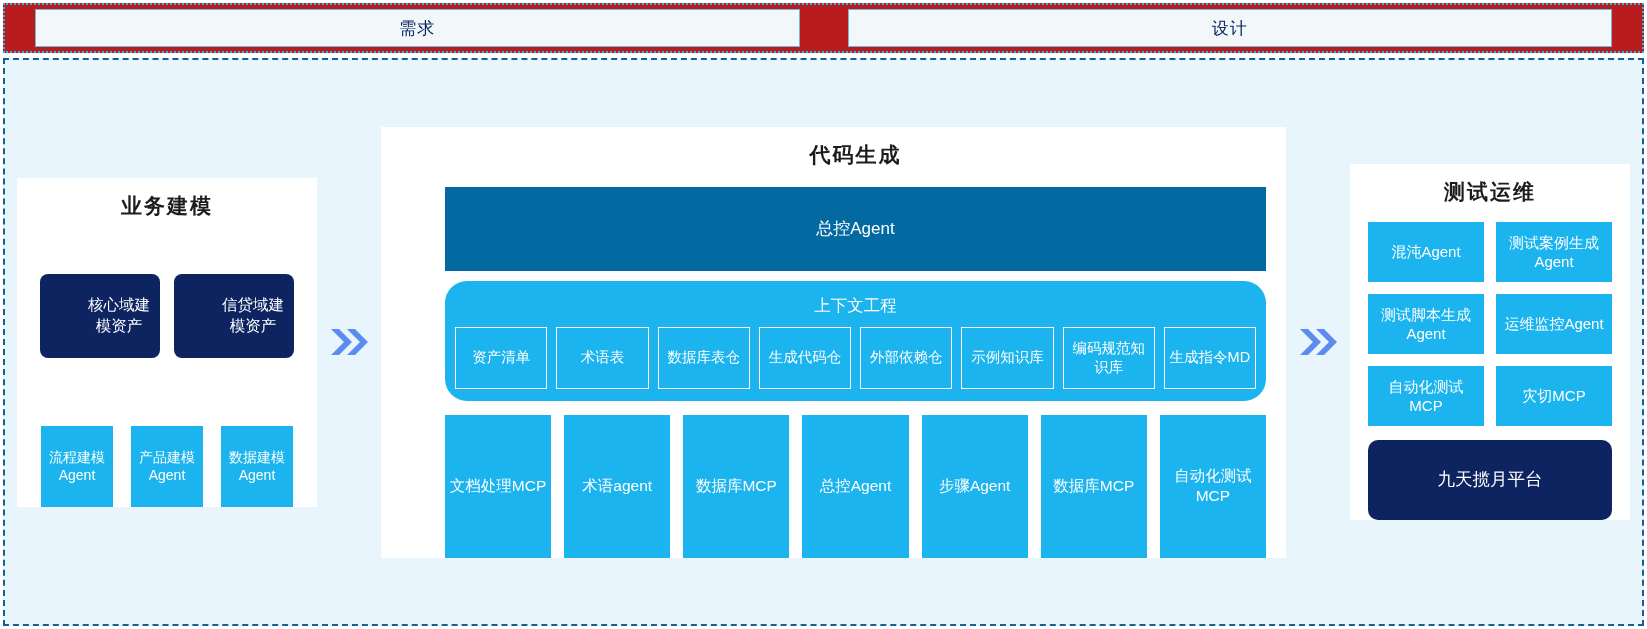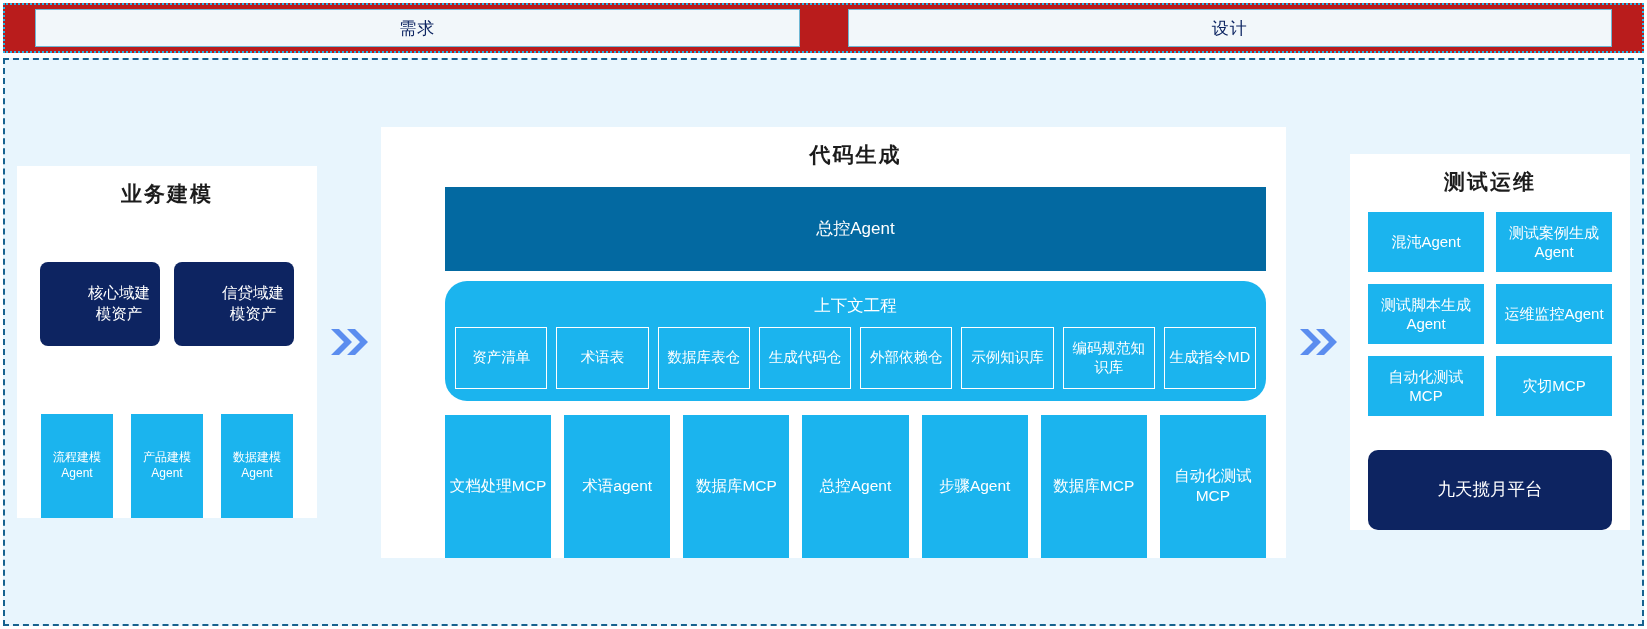--- a/index.html
+++ b/index.html
@@ -96,21 +96,21 @@
   .cyan-card {
     background: #1bb4ee;
     color: #ffffff;
     display: flex;
     align-items: center;
     justify-content: center;
     text-align: center;
     line-height: 1.3;
   }
   #business-agents .cyan-card {
-    width: 72px; height: 104px; font-size: 12px;
+    width: 72px; height: 81px; font-size: 14px;
   }
 
   
   .chevron {
     flex: 0 0 64px;
     display: flex;
     align-items: center;
     justify-content: center;
     color: #5b8def;
     font-size: 34px;
@@ -183,21 +183,21 @@
     grid-template-columns: 1fr 1fr;
     gap: 12px 12px;
     padding: 16px 18px 0 18px;
   }
   #testops-grid .cyan-card {
     height: 60px;
     font-size: 15px;
     padding: 4px;
   }
   #platform-wrap {
-    padding: 34px 18px 0 18px;
+    padding: 14px 18px 0 18px;
   }
   #platform-card {
     width: 100%;
     height: 80px;
     font-size: 17.5px;
     border-radius: 10px;
   }
 </style>
 </head>
 <body>

